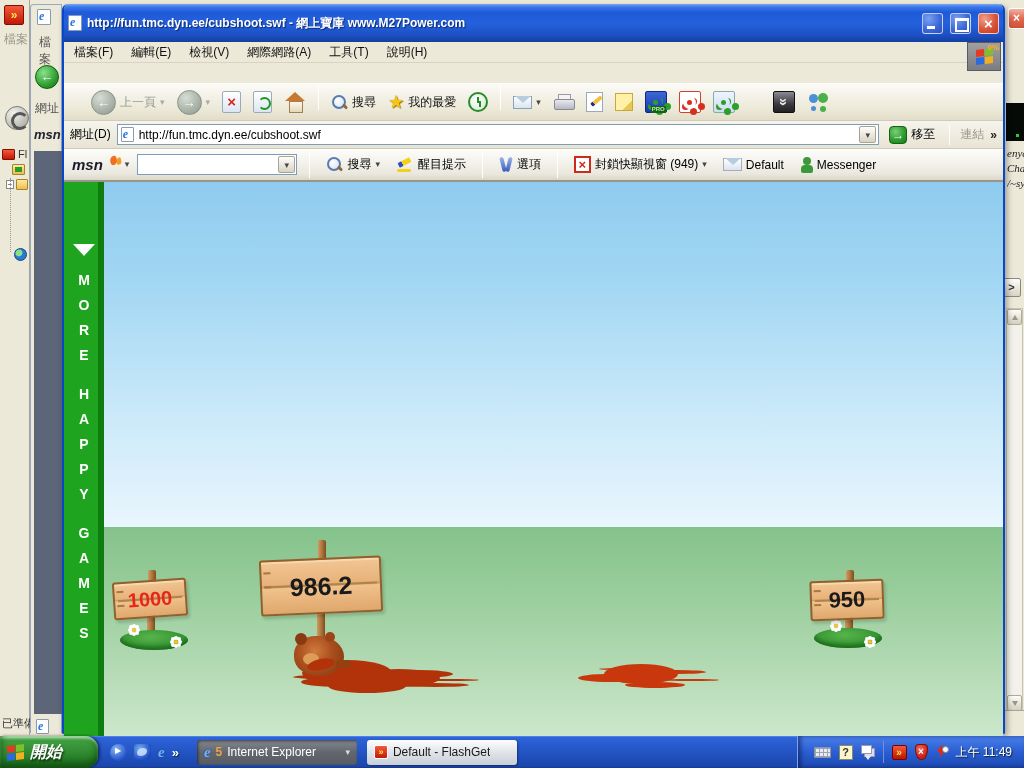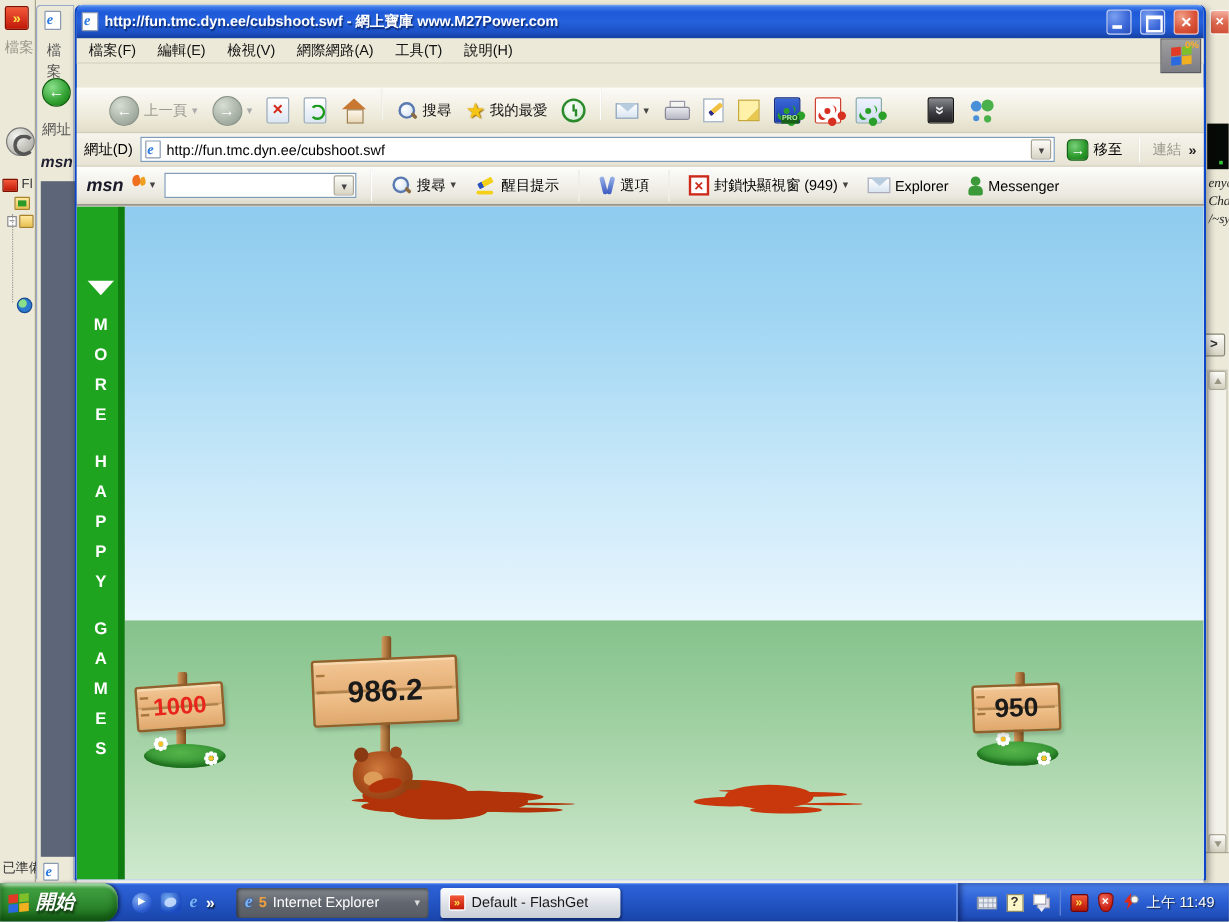--- a/index.html
+++ b/index.html
@@ -50,21 +50,21 @@
   .bg-expand { left:1002px; top:278px; width:19px; height:19px; background:linear-gradient(180deg,#fdfdfa,#d8d4c4); border:1px solid #8a8a7a; border-radius:2px; font-size:11px; font-weight:bold; color:#333; text-align:center; line-height:17px; }
   .bg-scroll { left:1006px; top:308px; width:17px; height:404px; background:#f2f1ea; border:1px solid #c8c4b0; }
   .sbtn { position:absolute; left:0; width:15px; height:16px; background:linear-gradient(180deg,#fdfdfa,#d4d0c0); border:1px solid #b0ac98; border-radius:2px; }
   .sbtn::after { content:""; position:absolute; left:4px; border-left:3px solid transparent; border-right:3px solid transparent; }
   .sbtn.up { top:0; } .sbtn.up::after { top:5px; border-bottom:5px solid #9a9684; }
   .sbtn.down { bottom:0; } .sbtn.down::after { top:5px; border-top:5px solid #9a9684; }
   .bg-statusbar { left:1005px; top:710px; width:19px; height:23px; background:#ece9d8; border-top:1px solid #a8a490; }
 
   
   .win { left:62px; top:4px; width:943px; height:730px; background:#ece9d8; border:2px solid #0a46c8; border-top:none; border-radius:6px 6px 2px 2px; box-shadow:2px 3px 6px rgba(0,0,0,.35); }
-  .titlebar { height:28px; border-radius:5px 5px 0 0; background:linear-gradient(180deg,#7aa4f0 0%,#3a78ea 8%,#1e5ad8 22%,#2561dd 50%,#1c50c4 82%,#133f9e 100%); display:flex; align-items:center; padding:0 4px; gap:5px; }
+  .titlebar { height:38px; border-radius:5px 5px 0 0; background:linear-gradient(180deg,#7aa4f0 0%,#3a78ea 8%,#1e5ad8 22%,#2561dd 50%,#1c50c4 82%,#133f9e 100%); display:flex; align-items:center; padding:0 4px; gap:5px; }
   .title-text { color:#fff; font-weight:bold; font-size:12px; text-shadow:1px 1px 1px #0a2a70; white-space:nowrap; overflow:hidden; flex:1; }
   .winbtn { width:21px; height:21px; border-radius:3px; border:1px solid #fffa; margin-left:2px; position:relative; flex:none; }
   .winbtn.min, .winbtn.max { background:radial-gradient(circle at 30% 25%, #7aa0f0, #3a66d8 60%, #2a50b8); }
   .winbtn.close { background:radial-gradient(circle at 30% 25%, #f0a088, #da543a 55%, #c23a20); }
   .winbtn.min::after { content:""; position:absolute; left:4px; bottom:4px; width:8px; height:3px; background:#fff; }
   .winbtn.max::after { content:""; position:absolute; left:4px; top:4px; width:10px; height:9px; border:2px solid #fff; border-top-width:3px; }
   .winbtn.close::after { content:"×"; position:absolute; left:0; top:0; width:100%; text-align:center; line-height:19px; color:#fff; font-weight:bold; font-size:15px; }
 
   .menubar { height:21px; background:#ece9d8; border-bottom:1px solid #d8d4c4; display:flex; align-items:center; gap:18px; padding-left:10px; font-size:12px; color:#111; position:relative; }
   .throbber { position:absolute; right:2px; top:0; width:34px; height:29px; background:linear-gradient(180deg,#a0a0a0,#7c7c84); border:1px solid #5a5a62; display:flex; align-items:center; justify-content:center; z-index:5; }
@@ -402,21 +402,21 @@
       <span>選項</span>
     </span>
     <span class="vsep"></span>
     <span class="tbtn">
       <span class="popup-ico">×</span>
       <span>封鎖快顯視窗 (949)</span>
       <span class="caret">▾</span>
     </span>
     <span class="tbtn">
       <span class="envel" style="border-color:#aab;"></span>
-      <span>Explorer</span>
+      <span>Default</span>
     </span>
     <span class="tbtn">
       <span class="msn-person"></span>
       <span>Messenger</span>
     </span>
   </div>
 
   <div class="content">
     <div class="banner">
       <span class="barrow"></span>

